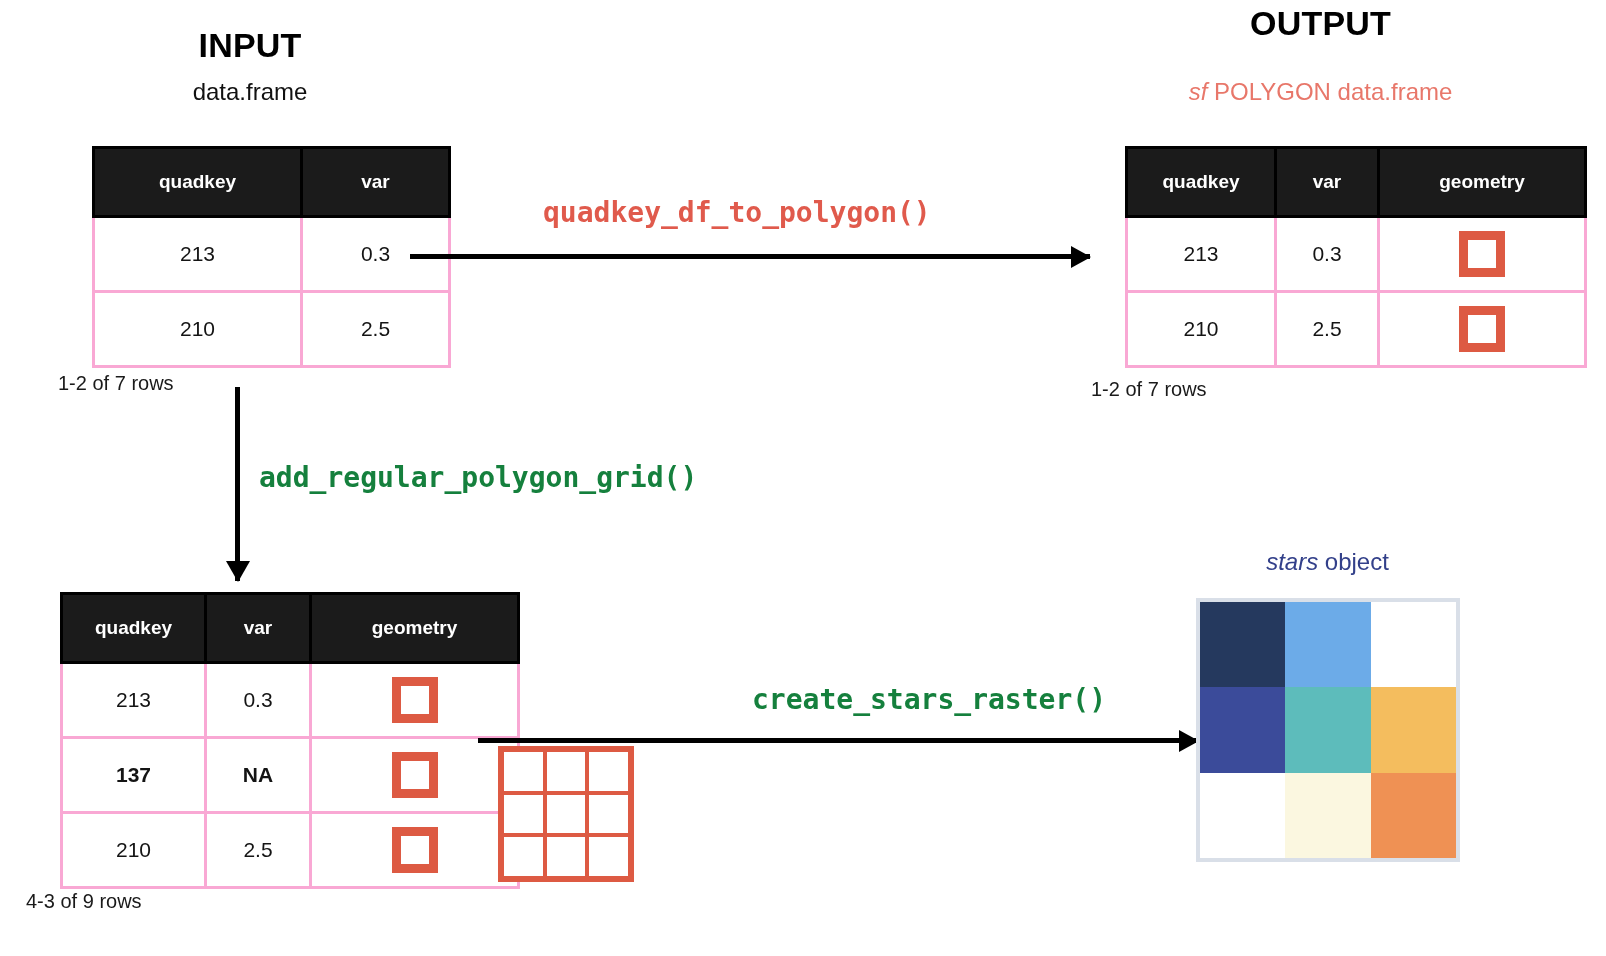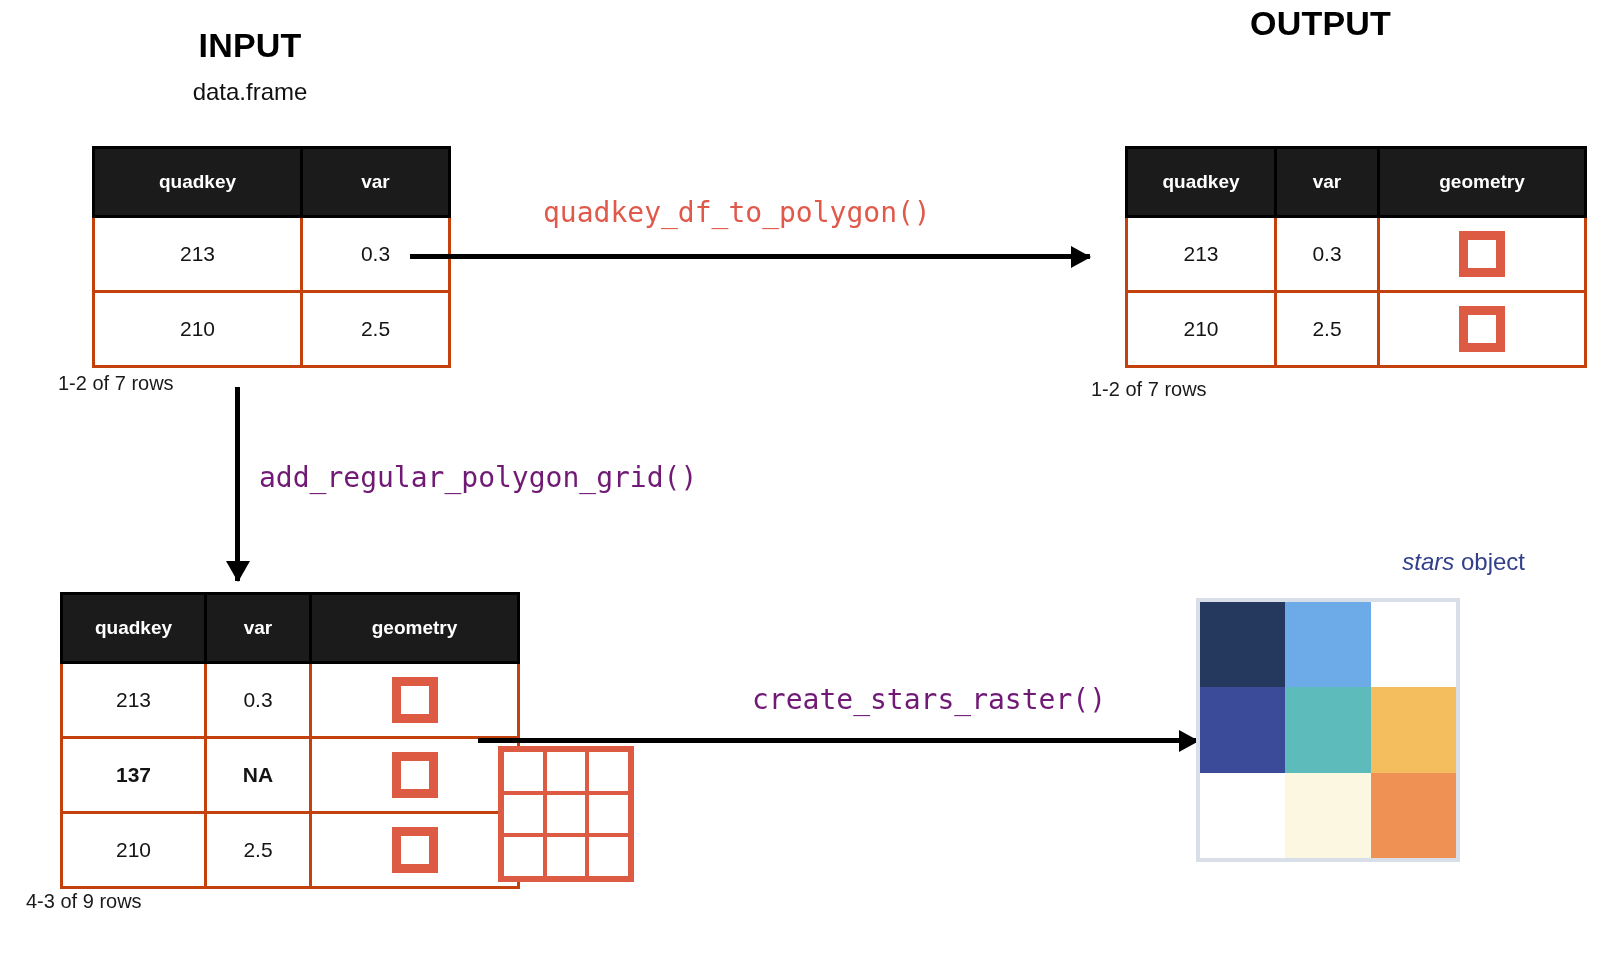--- a/index.html
+++ b/index.html
@@ -32,21 +32,21 @@
     white-space: nowrap;
   }
   .subtitle {
     font-size: 24px;
     font-weight: normal;
     color: #111111;
     text-align: center;
     white-space: nowrap;
   }
   .subtitle.salmon { color: #e8776a; }
-  .subtitle.blue   { color: #33408a; text-align: right; }
+  .subtitle.blue   { color: #33408a; }
   .subtitle .it { font-style: italic; }
 
   
   table.df {
     border-collapse: collapse;
     background: #3b82f6;
     table-layout: fixed;
     margin-left: 32px;
   }
   table.df th {
@@ -58,21 +58,21 @@
     padding: 0;
     height: 66px;
     text-align: center;
     vertical-align: middle;
   }
   table.df td {
     background: #ffffff;
     color: #141414;
     font-size: 21px;
     font-weight: normal;
-    border: 3px solid #c2410c;
+    border: 3px solid #f9a8d4;
     padding: 0;
     height: 72px;
     text-align: center;
     vertical-align: middle;
   }
   table.df td.bold { font-weight: bold; }
 
   
   .poly-sq {
     width: 28px;
@@ -86,26 +86,26 @@
   .caption {
     font-size: 20px;
     color: #1a1a1a;
     white-space: nowrap;
   }
 
   
   .codelabel {
     font-family: "DejaVu Sans Mono", "Liberation Mono", monospace;
     font-size: 28px;
-    font-weight: normal;
+    font-weight: bold;
     white-space: nowrap;
     letter-spacing: 0px;
   }
   .codelabel.salmon { color: #e05a4c; }
-  .codelabel.blue   { color: #701a75; }
+  .codelabel.blue   { color: #15803d; }
 
   
   .arrow-h {
     height: 5px;
     background: #000000;
   }
   .arrow-h::after {
     content: "";
     position: absolute;
     right: -1px;
@@ -185,20 +185,23 @@
         <tr>
           <td>210</td>
           <td>2.5</td>
         </tr>
       </tbody>
     </table>
   </div>
   <div class="abs caption" style="left:58px; top:372px;">1-2 of 7 rows</div>
 
   <div class="abs title-main" style="left:1093px; top:4px; width:455px;">OUTPUT</div>
+  <div class="abs subtitle salmon" style="left:1093px; top:78px; width:455px;">
+    <span class="it">sf</span><span> POLYGON data.frame</span>
+  </div>
 
   <div class="abs" style="left:1093px; top:146px;">
     <table class="df">
       <thead>
         <tr>
           <th style="width:146px;">quadkey</th>
           <th style="width:100px;">var</th>
           <th style="width:204px;">geometry</th>
         </tr>
       </thead>

